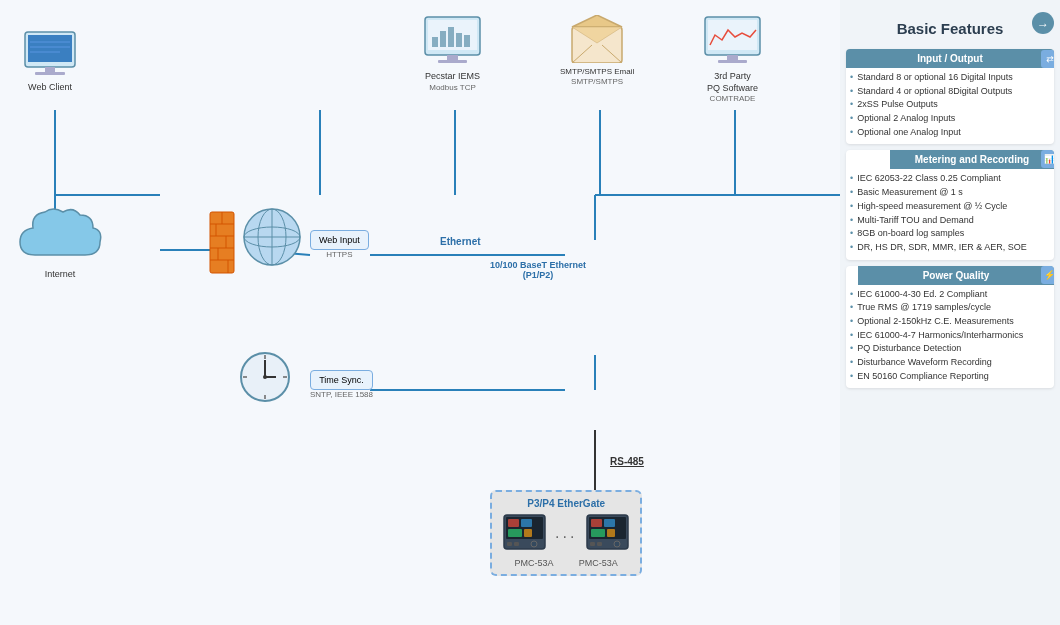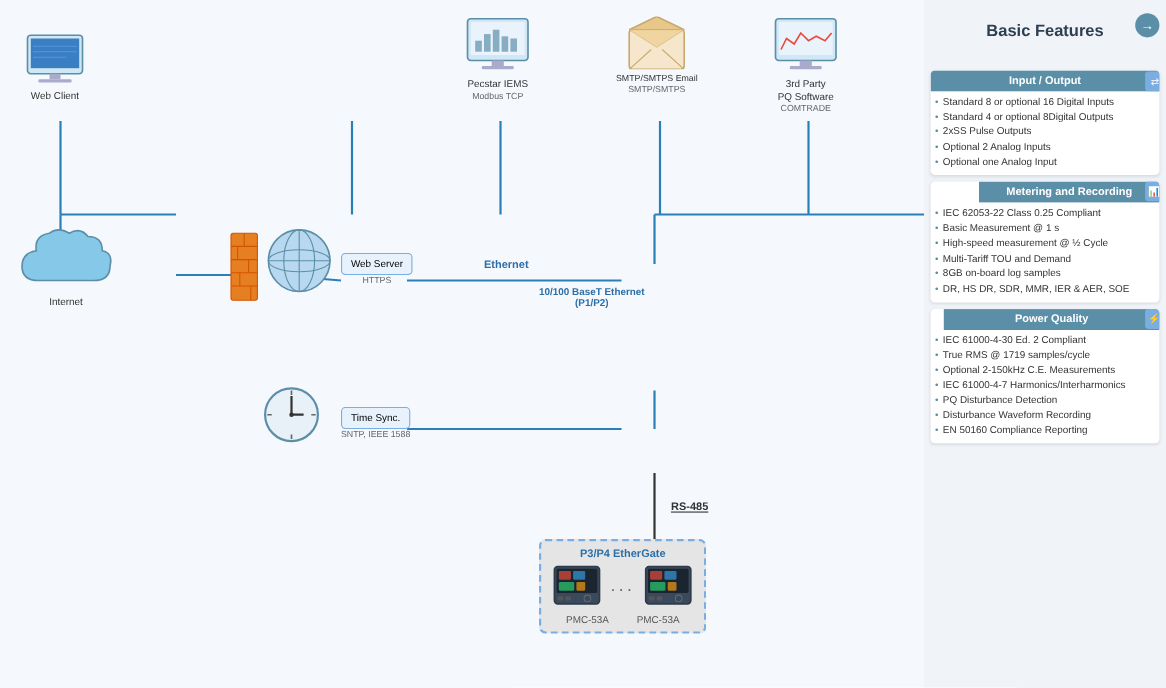--- a/index.html
+++ b/index.html
@@ -30,21 +30,21 @@
       height: 625px;
       background: #f0f4f8;
       padding: 8px 6px;
     }
 
     .basic-features-title {
       font-size: 15px;
       font-weight: bold;
       color: #2c3e50;
       text-align: center;
-      margin-bottom: 21px;
+      margin-bottom: 6px;
       margin-top: 4px;
     }
 
     .panel-section {
       background: white;
       border-radius: 4px;
       margin-bottom: 6px;
       overflow: hidden;
       box-shadow: 0 1px 3px rgba(0,0,0,0.1);
     }
@@ -388,21 +388,21 @@
       <circle cx="32" cy="32" r="28" fill="#b8d8f0" stroke="#5b8fa8" stroke-width="1.5"></circle>
       <ellipse cx="32" cy="32" rx="14" ry="28" fill="none" stroke="#5b8fa8" stroke-width="1"></ellipse>
       <ellipse cx="32" cy="32" rx="28" ry="10" fill="none" stroke="#5b8fa8" stroke-width="1"></ellipse>
       <line x1="4" y1="32" x2="60" y2="32" stroke="#5b8fa8" stroke-width="1"></line>
       <line x1="32" y1="4" x2="32" y2="60" stroke="#5b8fa8" stroke-width="1"></line>
     </svg>
   </div>
 
   <div style="position:absolute; left:310px; top:230px;">
     <div class="box-node">
-      <span>Web Server</span>
+      <span>Web Input</span>
     </div>
     <div class="node-sublabel" style="text-align:center;">HTTPS</div>
   </div>
 
   <div style="position:absolute; left:440px; top:235px;">
     <span class="ethernet-label">Ethernet</span>
   </div>
 
   <div style="position:absolute; left:490px; top:260px; text-align:center;">
     <div style="font-size:9px; color:#2c6fa8; font-weight:bold; white-space:pre;">10/100 BaseT Ethernet

